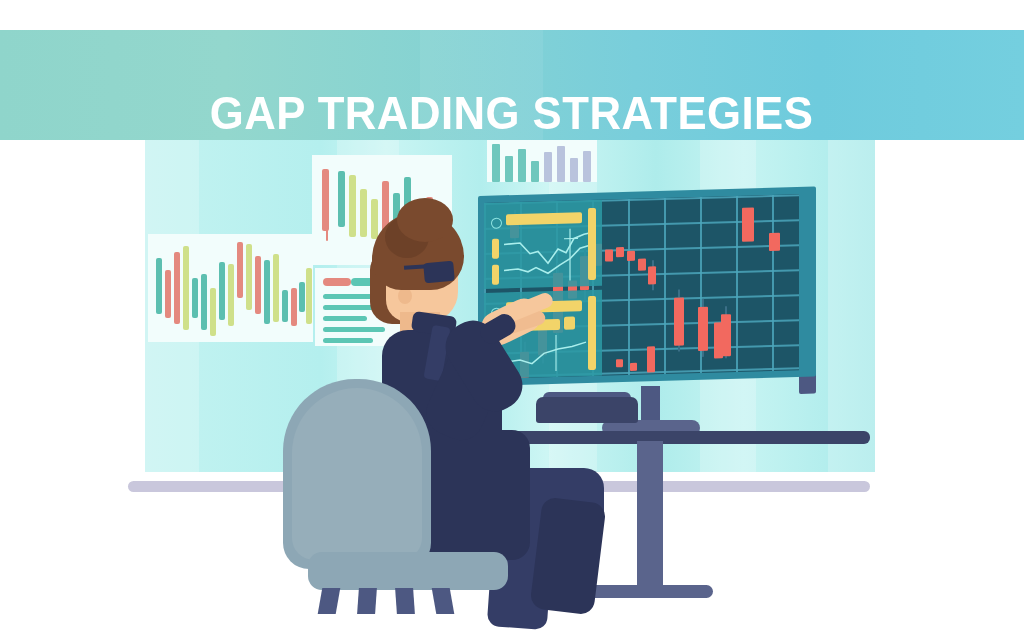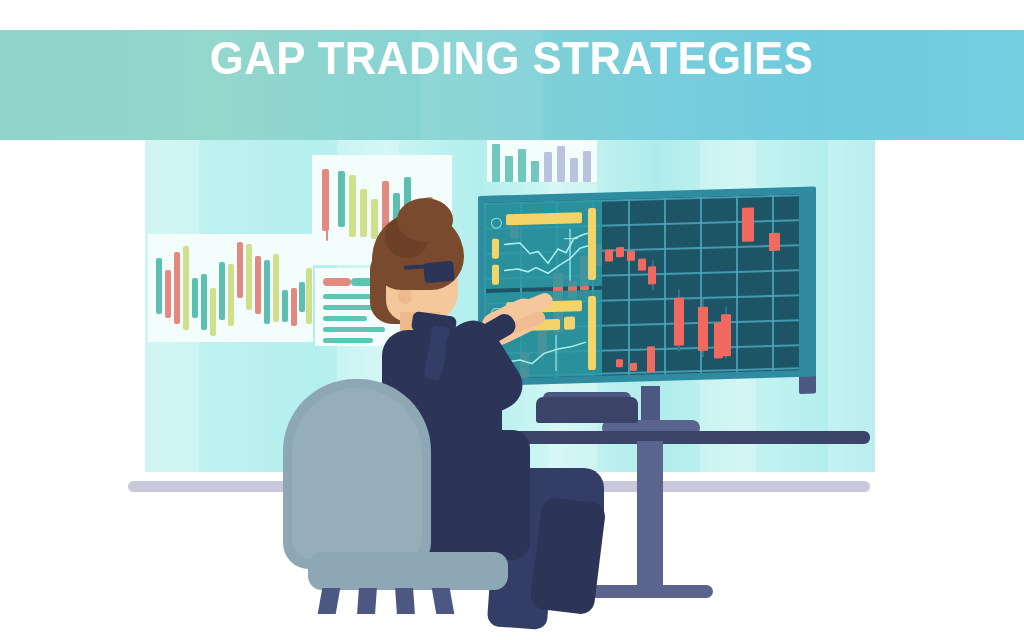--- a/index.html
+++ b/index.html
@@ -5,21 +5,21 @@
   html,body{margin:0;padding:0;background:#ffffff;}
   body{width:1024px;height:640px;overflow:hidden;font-family:"Liberation Sans",sans-serif;}
   #stage{position:relative;width:1024px;height:640px;background:#ffffff;overflow:hidden;}
   .wall-lighter{position:absolute;left:145px;top:100px;width:730px;height:372px;
     background:linear-gradient(90deg,#c4f3f1 0%,#b4efee 24%,#c9f5f3 33%,#b2eeed 46%,#cdf6f4 55%,#aeeceb 70%,#c6f4f2 82%,#a8eaea 100%);}
   .wall-col{position:absolute;top:100px;height:372px;background:rgba(255,255,255,.22);}
 
   
   .banner{position:absolute;left:0;top:30px;width:1024px;height:110px;
     background:linear-gradient(90deg,#8fd5cb 0%,#93d7cd 22%,#86d3d2 42%,#79cedb 62%,#6ecbdd 80%,#74cfdf 100%);
-    display:flex;align-items:flex-start;justify-content:center;z-index:40;}
+    display:flex;align-items:flex-end;justify-content:center;z-index:40;}
   .banner-inner{position:absolute;inset:0;background:
       linear-gradient(90deg,rgba(255,255,255,0) 0%,rgba(255,255,255,0) 41%,rgba(255,255,255,.07) 41%,rgba(255,255,255,.07) 53%,rgba(255,255,255,0) 53%,rgba(255,255,255,0) 100%);}
   .banner-title{position:relative;color:#ffffff;font-size:47px;font-weight:bold;
     letter-spacing:.5px;font-family:"Liberation Sans",sans-serif;white-space:nowrap;z-index:2;
     transform:scaleX(.93);transform-origin:center;}
 
   
   .floorline{position:absolute;left:128px;top:481px;width:742px;height:11px;background:#c9c7dc;border-radius:6px;}
 
   

